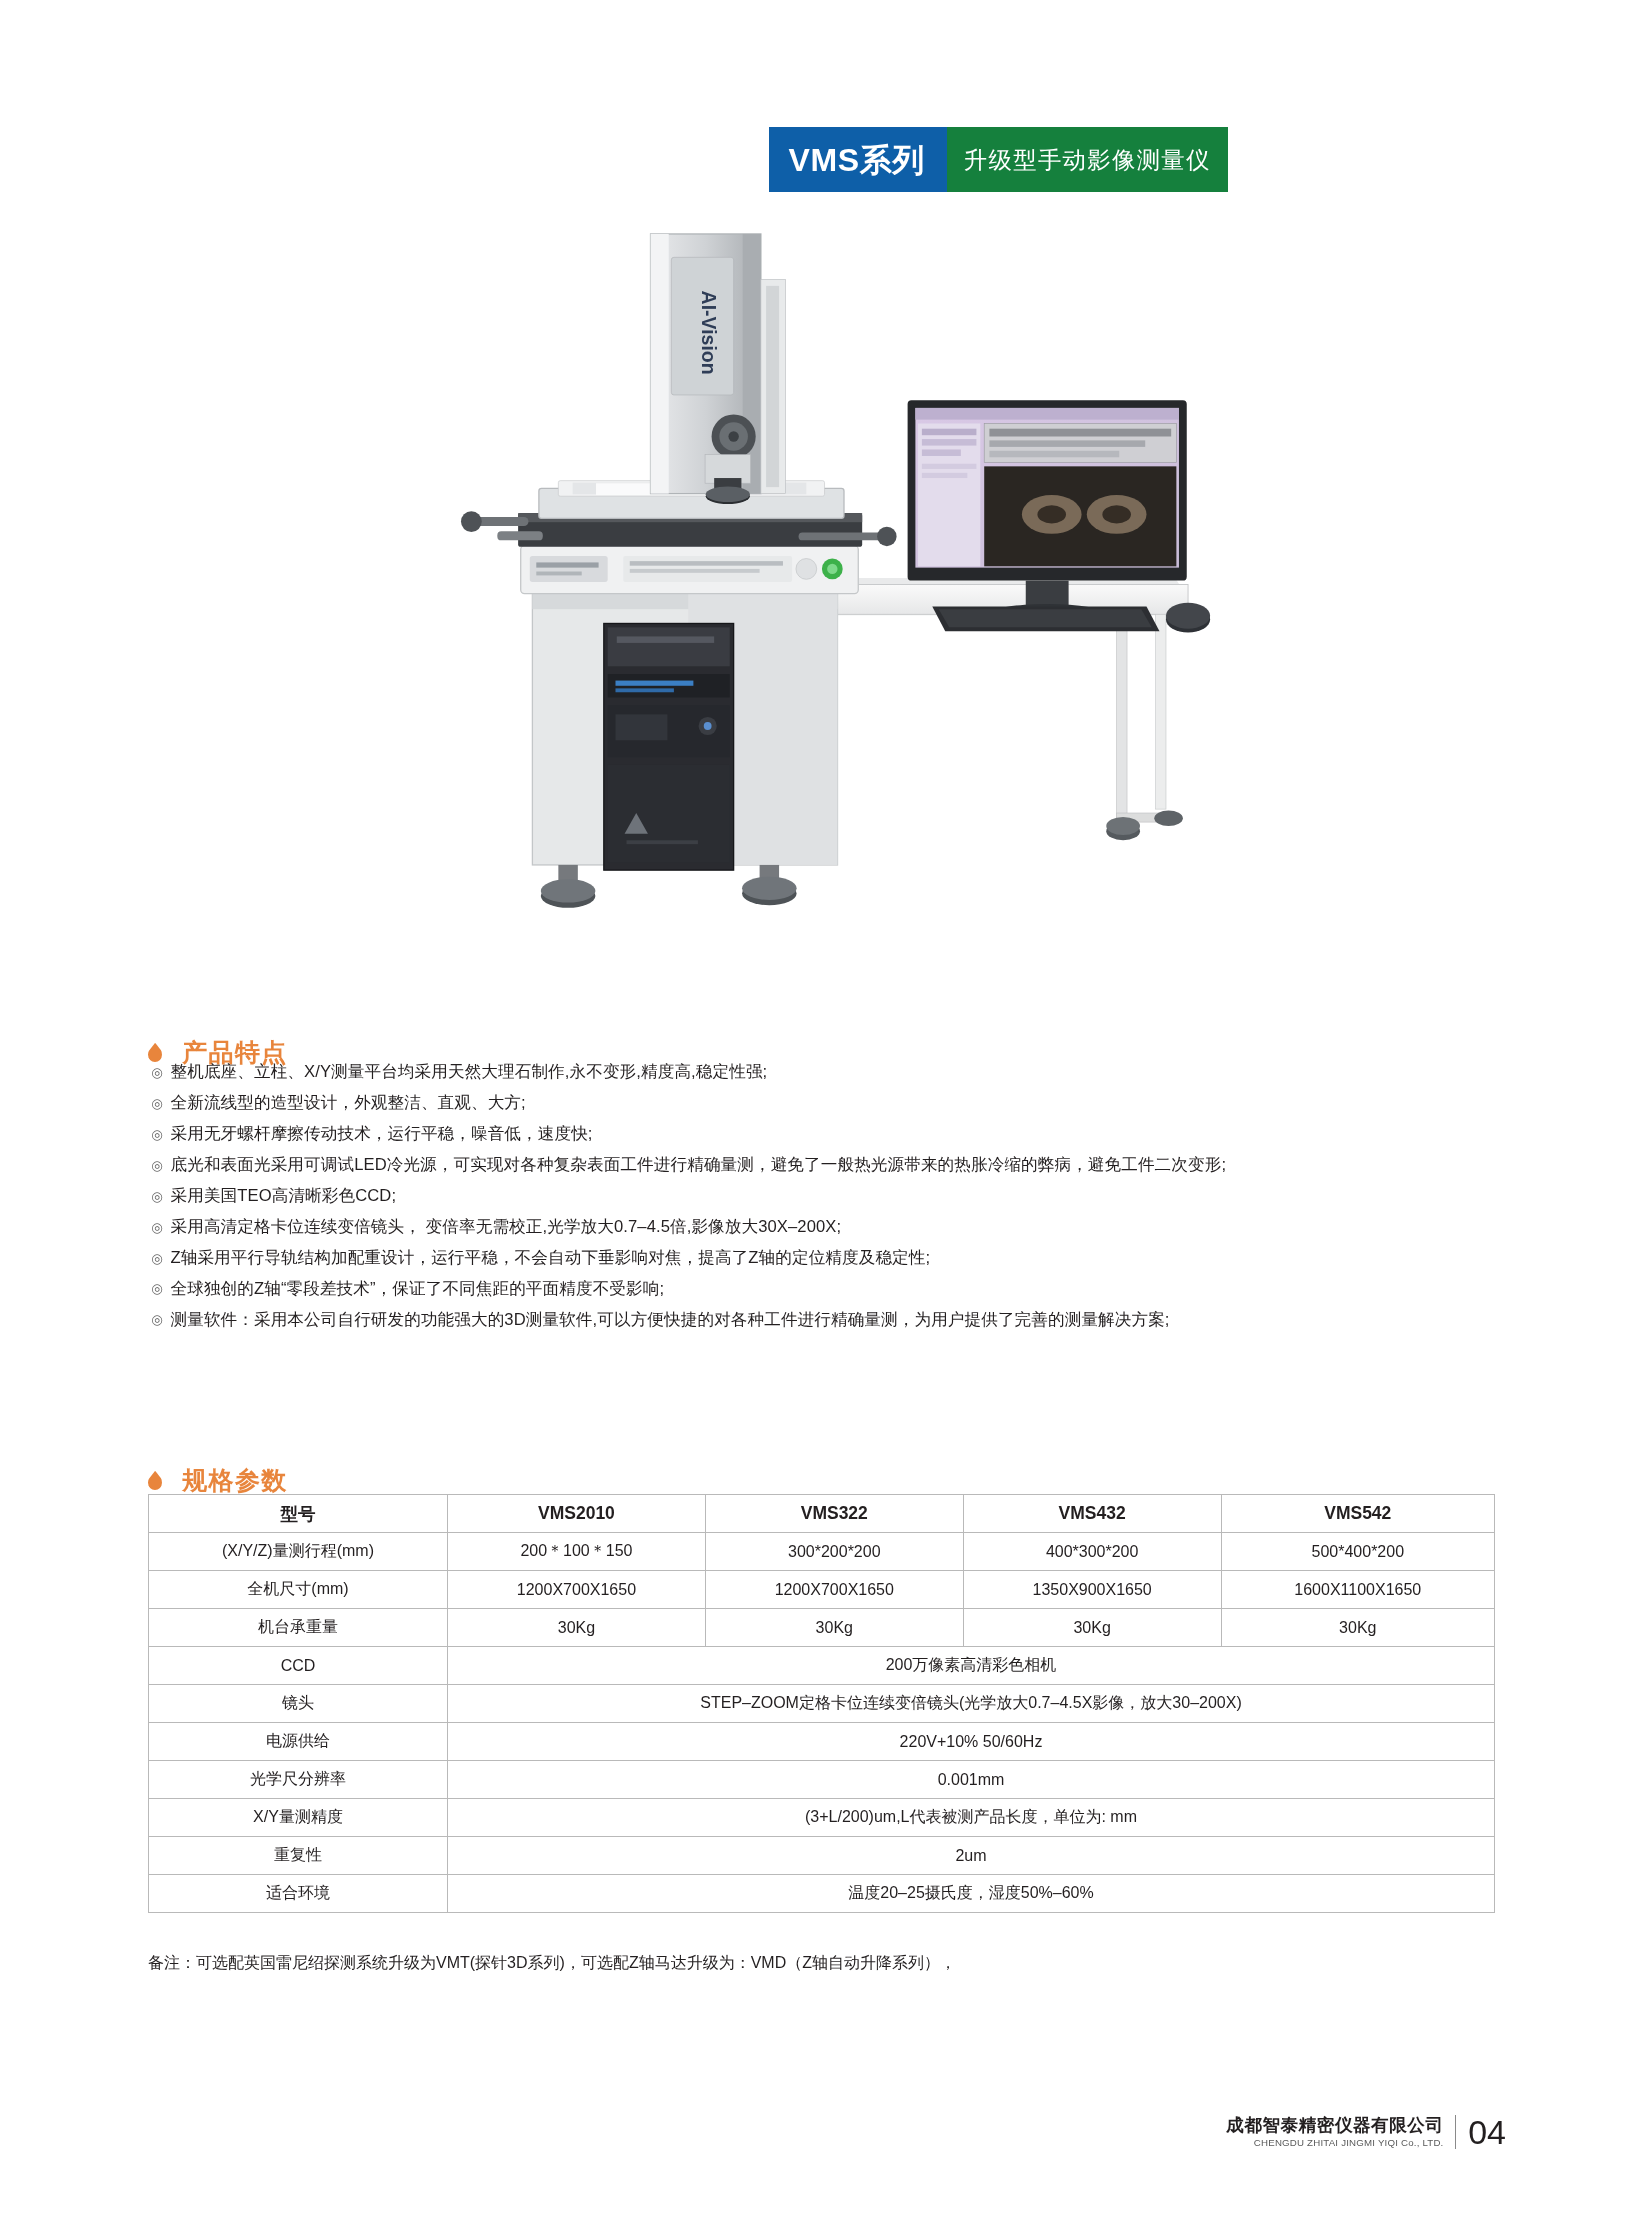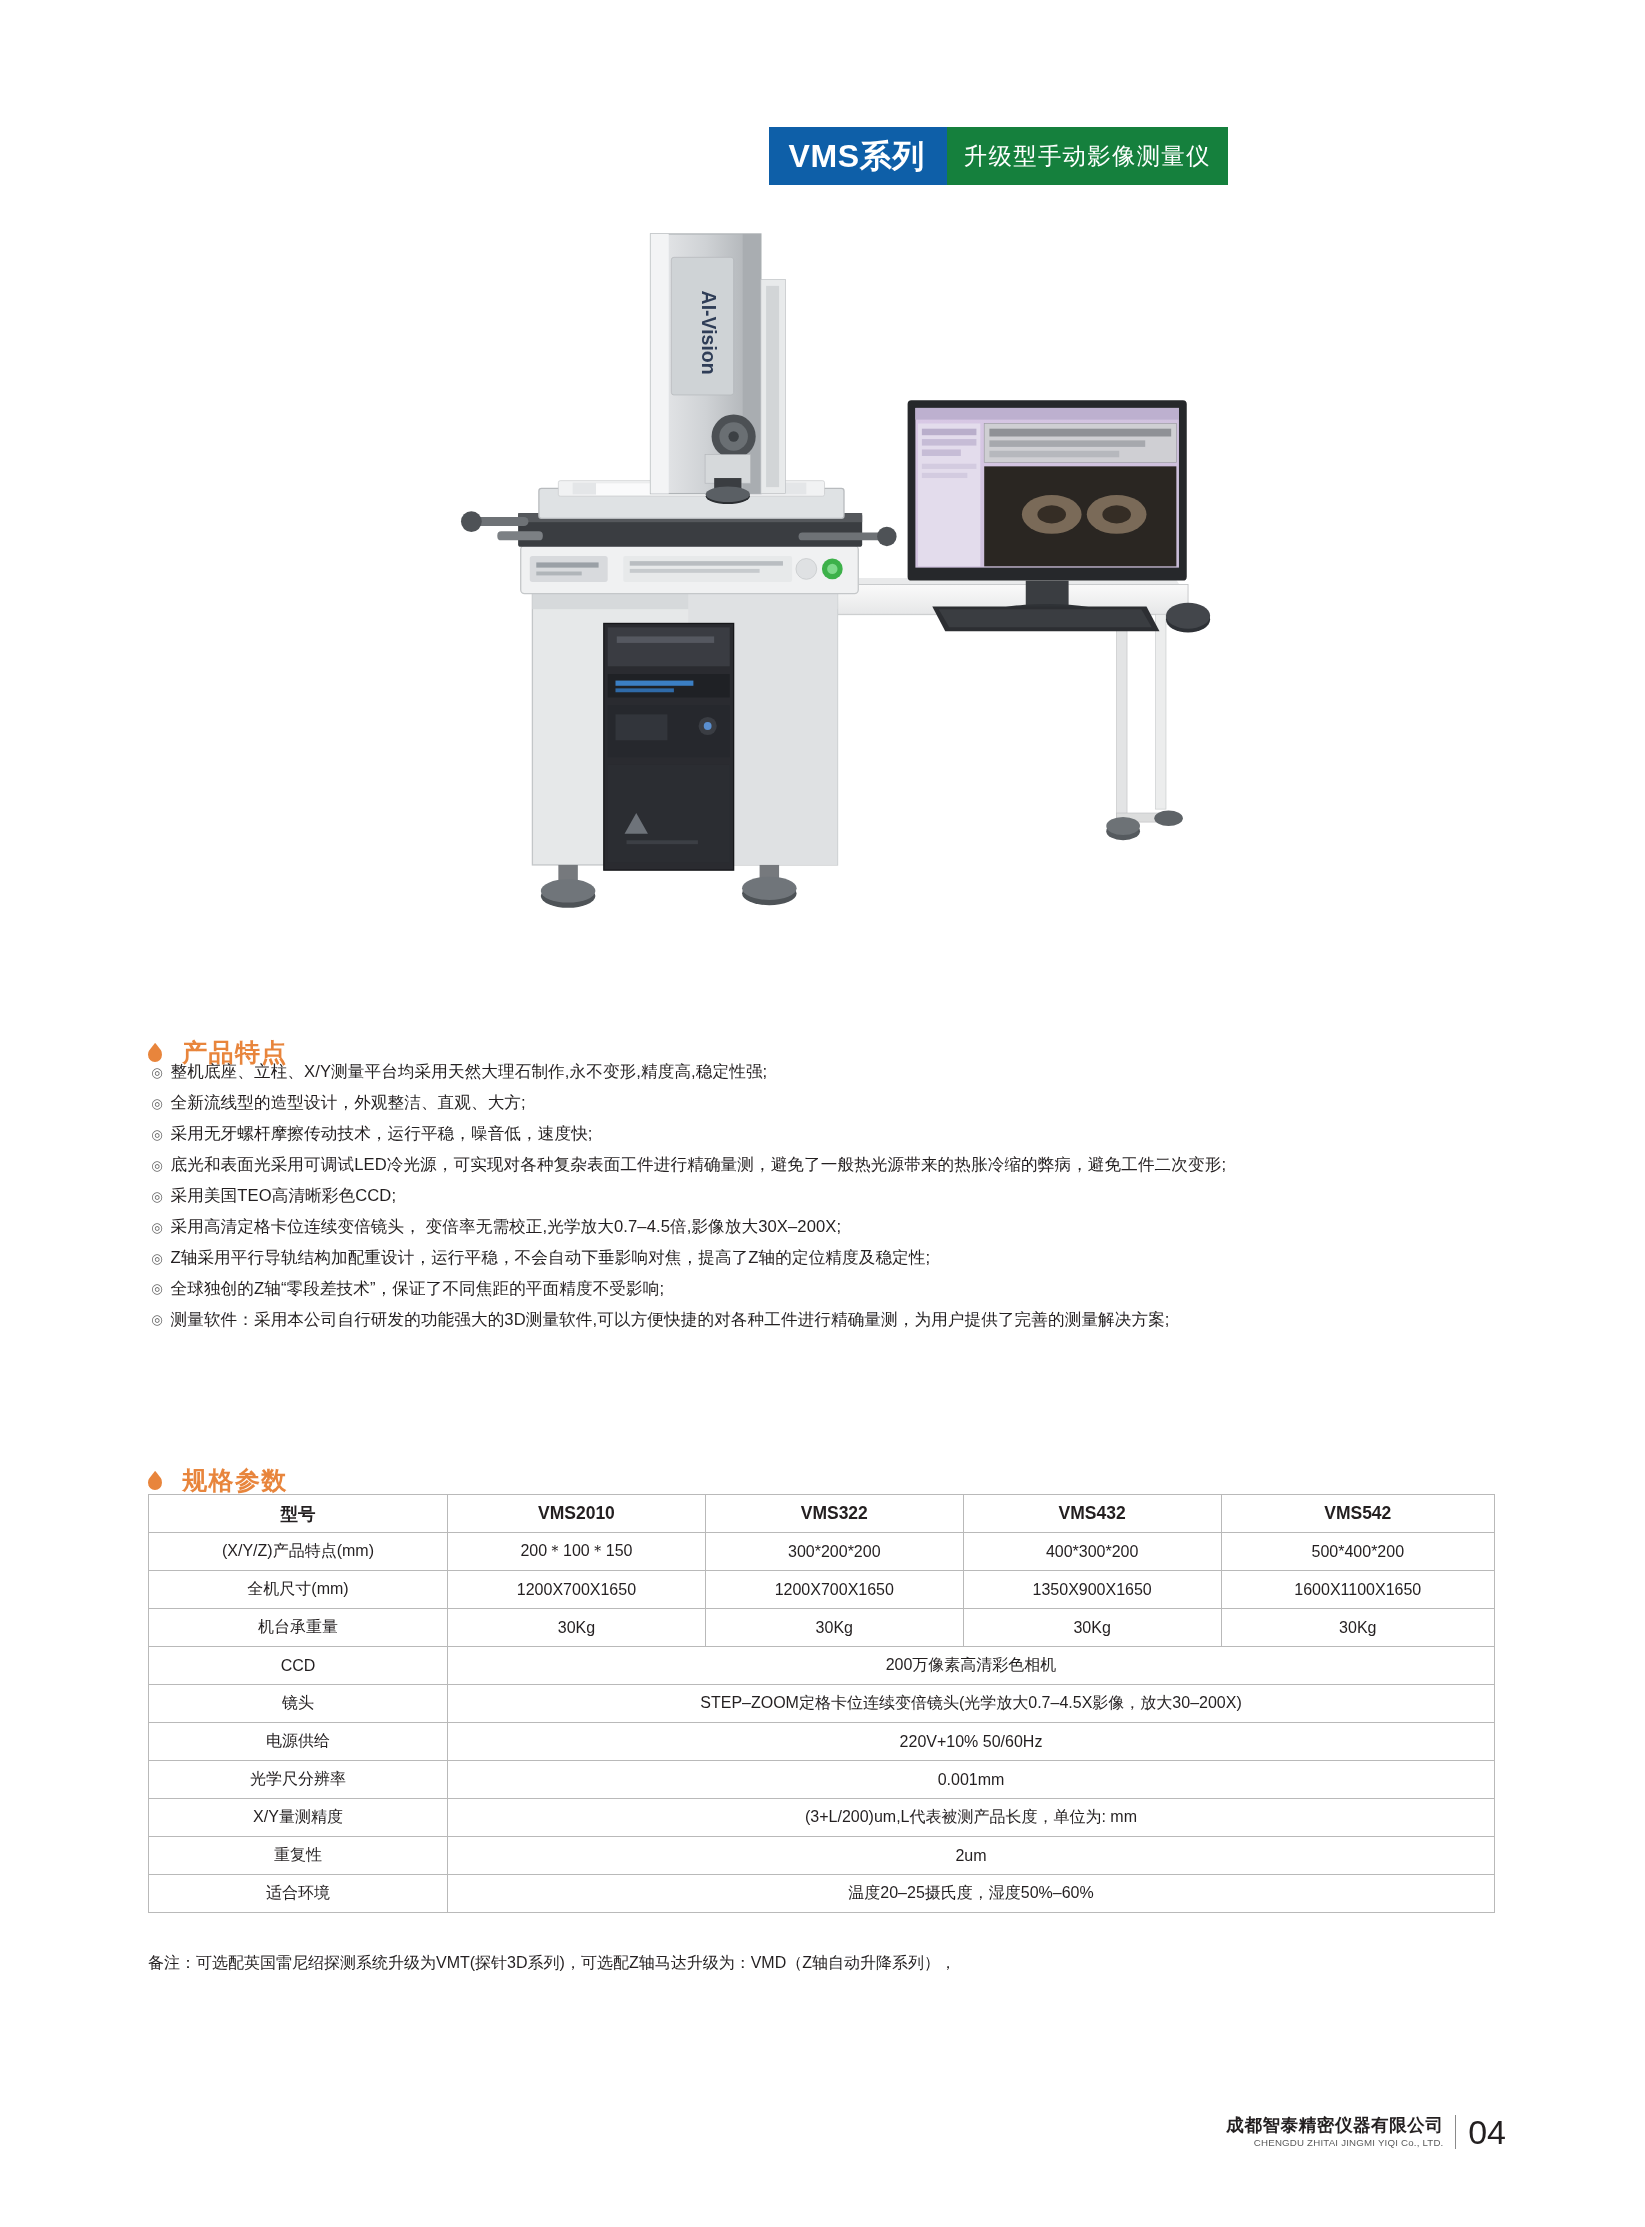--- a/index.html
+++ b/index.html
@@ -14,21 +14,21 @@
     position: relative;
     overflow: hidden;
   }
 
   
   .header {
     position: absolute;
     top: 127px; left: 769px;
     display: flex;
     align-items: stretch;
-    height: 58px;
+    height: 65px;
   }
   .header .blue {
     background: #0e5fa8;
     color: #ffffff;
     font-size: 32px;
     font-weight: bold;
     letter-spacing: 0.6px;
     display: flex; align-items: center;
     padding: 0 22px 0 19.5px;
     line-height: 1;
@@ -387,21 +387,21 @@
 <table class="spec-table">
   <tbody>
     <tr class="head">
       <td class="label-col">型号</td>
       <td>VMS2010</td>
       <td>VMS322</td>
       <td>VMS432</td>
       <td>VMS542</td>
     </tr>
     <tr>
-      <td class="label-col">(X/Y/Z)产品特点(mm)</td>
+      <td class="label-col">(X/Y/Z)量测行程(mm)</td>
       <td>200＊100＊150</td>
       <td>300*200*200</td>
       <td>400*300*200</td>
       <td>500*400*200</td>
     </tr>
     <tr>
       <td class="label-col">全机尺寸(mm)</td>
       <td>1200X700X1650</td>
       <td>1200X700X1650</td>
       <td>1350X900X1650</td>

